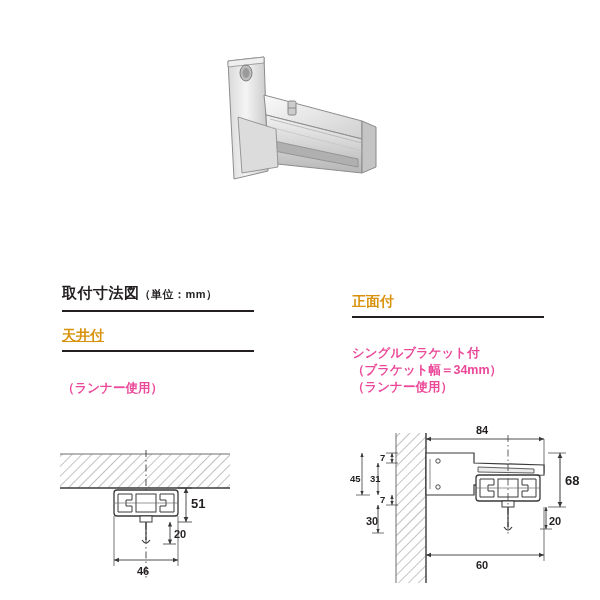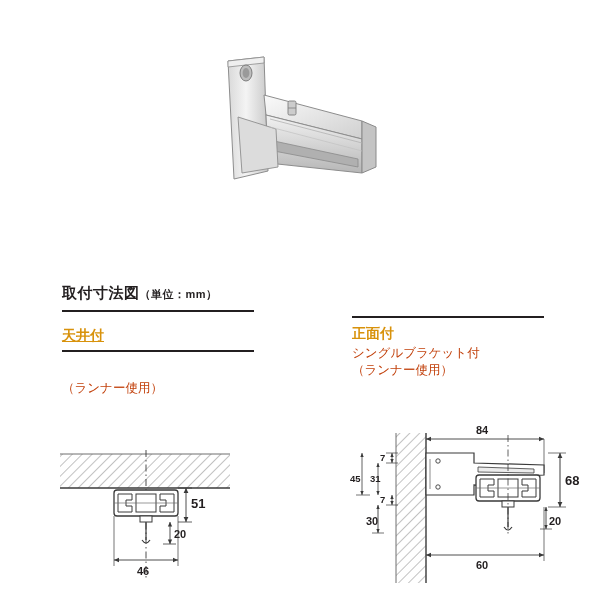--- a/index.html
+++ b/index.html
@@ -25,27 +25,27 @@
   .sec-title .unit{font-size:11px;font-weight:bold;}
   .title-rule{
     position:absolute;left:62px;top:310px;width:192px;height:2px;background:#231f20;
   }
 
   
   .orange{
     position:absolute;color:#d8920b;font-weight:bold;font-size:14px;
   }
   #h-ceiling{left:62px;top:327px;text-decoration:underline;}
-  #h-front{left:352px;top:293px;margin-top:32px;}
+  #h-front{left:352px;top:293px;}
   .rule-orange{position:absolute;height:2px;background:#231f20;}
   #rule-ceiling{left:62px;top:350px;width:192px;}
   #rule-front{left:352px;top:316px;width:192px;}
 
   
-  .blk{position:absolute;font-weight:normal;font-size:12.5px;line-height:17px;color:#c2410c;}
+  .blk{position:absolute;font-weight:bold;font-size:12.5px;line-height:17px;color:#ec4899;}
   #lbl-ceiling{left:62px;top:380px;}
   #lbl-front{left:352px;top:345px;}
 
   
   .dwg{position:absolute;}
   #dwg-left{left:58px;top:448px;}
   #dwg-right{left:348px;top:415px;text-decoration:underline;}
 
   svg text{font-family:"Liberation Sans","DejaVu Sans",sans-serif;fill:#231f20;}
   .dimnum{font-size:11px;font-weight:bold;}
@@ -111,20 +111,21 @@
 
   <div class="orange" id="h-front">正面付</div>
   <div class="rule-orange" id="rule-front"></div>
 
   <div class="blk" id="lbl-ceiling">
     <div>（ランナー使用）</div>
   </div>
 
   <div class="blk" id="lbl-front">
     <div>シングルブラケット付</div>
+    <div>（ブラケット幅＝34mm）</div>
     <div>（ランナー使用）</div>
   </div>
 
   <div class="dwg" id="dwg-left">
     <svg width="230" height="145" viewBox="0 0 230 145">
       <defs>
         <pattern id="hatchL" width="7" height="7" patternTransform="rotate(45)" patternUnits="userSpaceOnUse">
           <line x1="0" y1="0" x2="0" y2="7" stroke="#8e8e8e" stroke-width="1.1"></line>
         </pattern>
       </defs>

